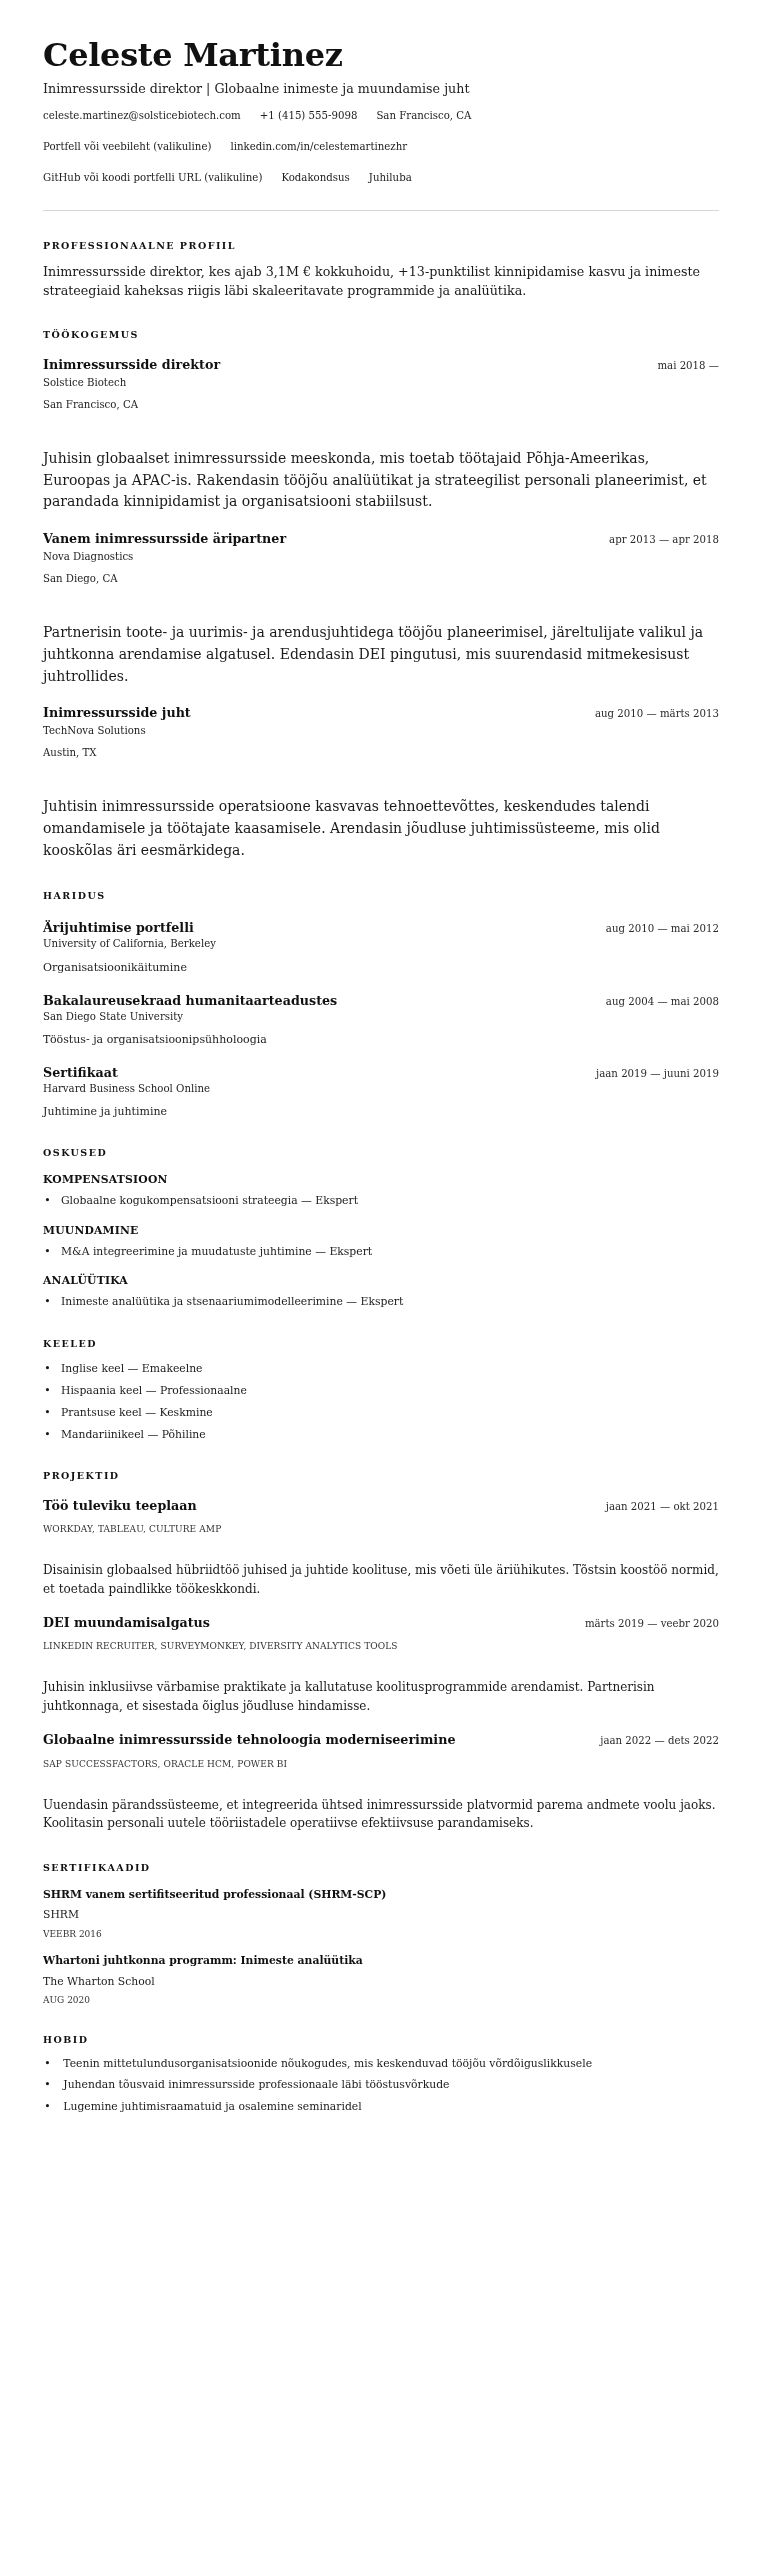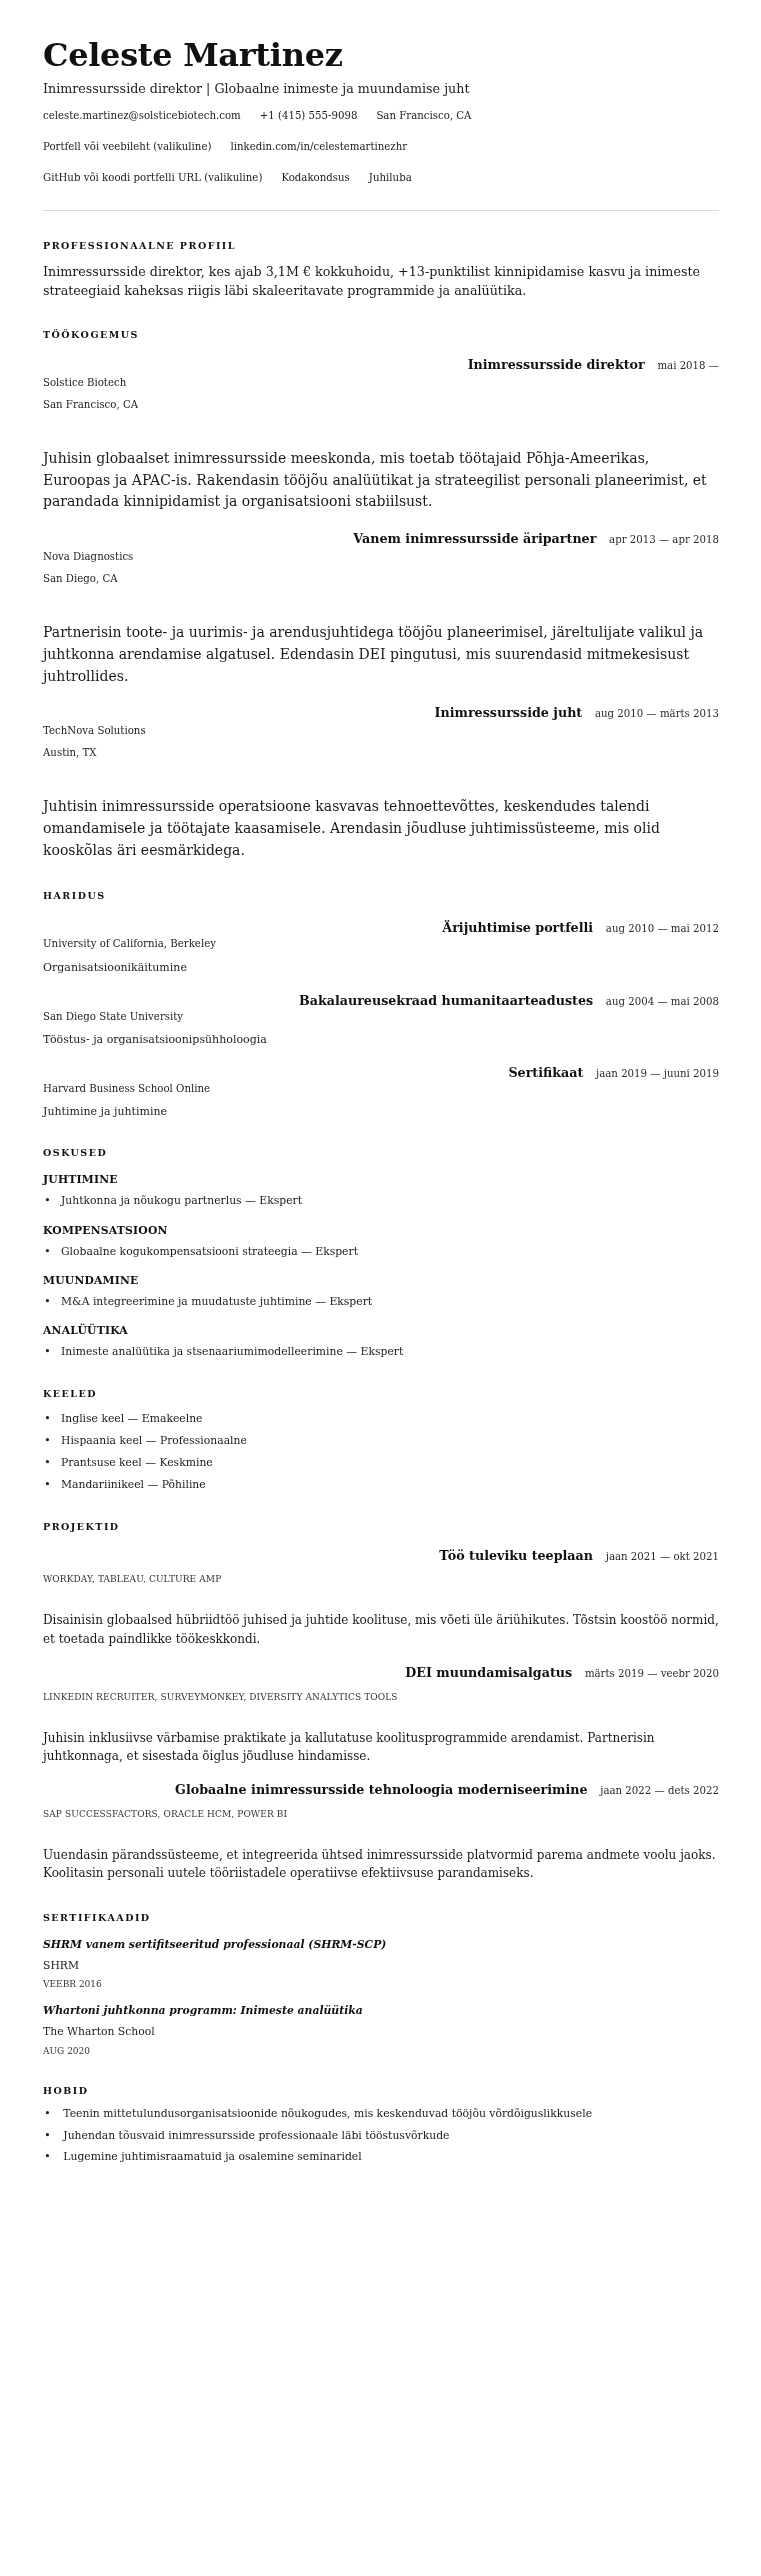--- a/index.html
+++ b/index.html
@@ -52,21 +52,21 @@
     .summary {
       font-size: 12.7px;
       line-height: 1.5;
       margin-top: 11.4px;
       color: #1a1a1a;
     }
     .entry { margin-top: 18px; }
     .entry:first-of-type { margin-top: 16.5px; }
     .entry-head {
       display: flex;
-      justify-content: flex-end;
+      justify-content: space-between;
       align-items: baseline;
       gap: 12.7px;
       margin-top: 8px;
     }
     .entry-title {
       font-size: 12.7px;
       font-weight: bold;
       color: #111;
     }
     .entry-date {
@@ -128,21 +128,21 @@
       margin-top: 11.4px;
       text-transform: uppercase;
       letter-spacing: 0.1px;
     }
     .proj-desc {
       font-size: 12px;
       line-height: 1.55;
       margin-top: 27px;
     }
     .cert-entry { margin-top: 15.2px; }
-    .cert-title { font-size: 10.8px; font-weight: bold; color: #111; font-style: italic; }
+    .cert-title { font-size: 10.8px; font-weight: bold; color: #111; }
     .cert-issuer { font-size: 10.8px; color: #222; margin-top: 7.6px; }
     .cert-date { font-size: 9px; color: #333; margin-top: 7.6px; text-transform: uppercase; }
     ul.hobbies {
       list-style: none;
       margin-top: 11.4px;
     }
     ul.hobbies li {
       font-size: 10.8px;
       line-height: 1.3;
       margin-top: 7.6px;
@@ -249,26 +249,20 @@
         <span class="entry-date">jaan 2019 — juuni 2019</span>
       </div>
       <div class="entry-sub">Harvard Business School Online</div>
       <div class="entry-field">Juhtimine ja juhtimine</div>
     </div>
   </section>
 
   <section class="section">
     <h2 class="section-title">Oskused</h2>
 
-    <div>
-      <h3 class="skill-cat">JUHTIMINE</h3>
-      <ul class="bullets">
-        <li>Juhtkonna ja nõukogu partnerlus — Ekspert</li>
-      </ul>
-    </div>
     <div>
       <h3 class="skill-cat">KOMPENSATSIOON</h3>
       <ul class="bullets">
         <li>Globaalne kogukompensatsiooni strateegia — Ekspert</li>
       </ul>
     </div>
     <div>
       <h3 class="skill-cat">MUUNDAMINE</h3>
       <ul class="bullets">
         <li>M&amp;A integreerimine ja muudatuste juhtimine — Ekspert</li>

